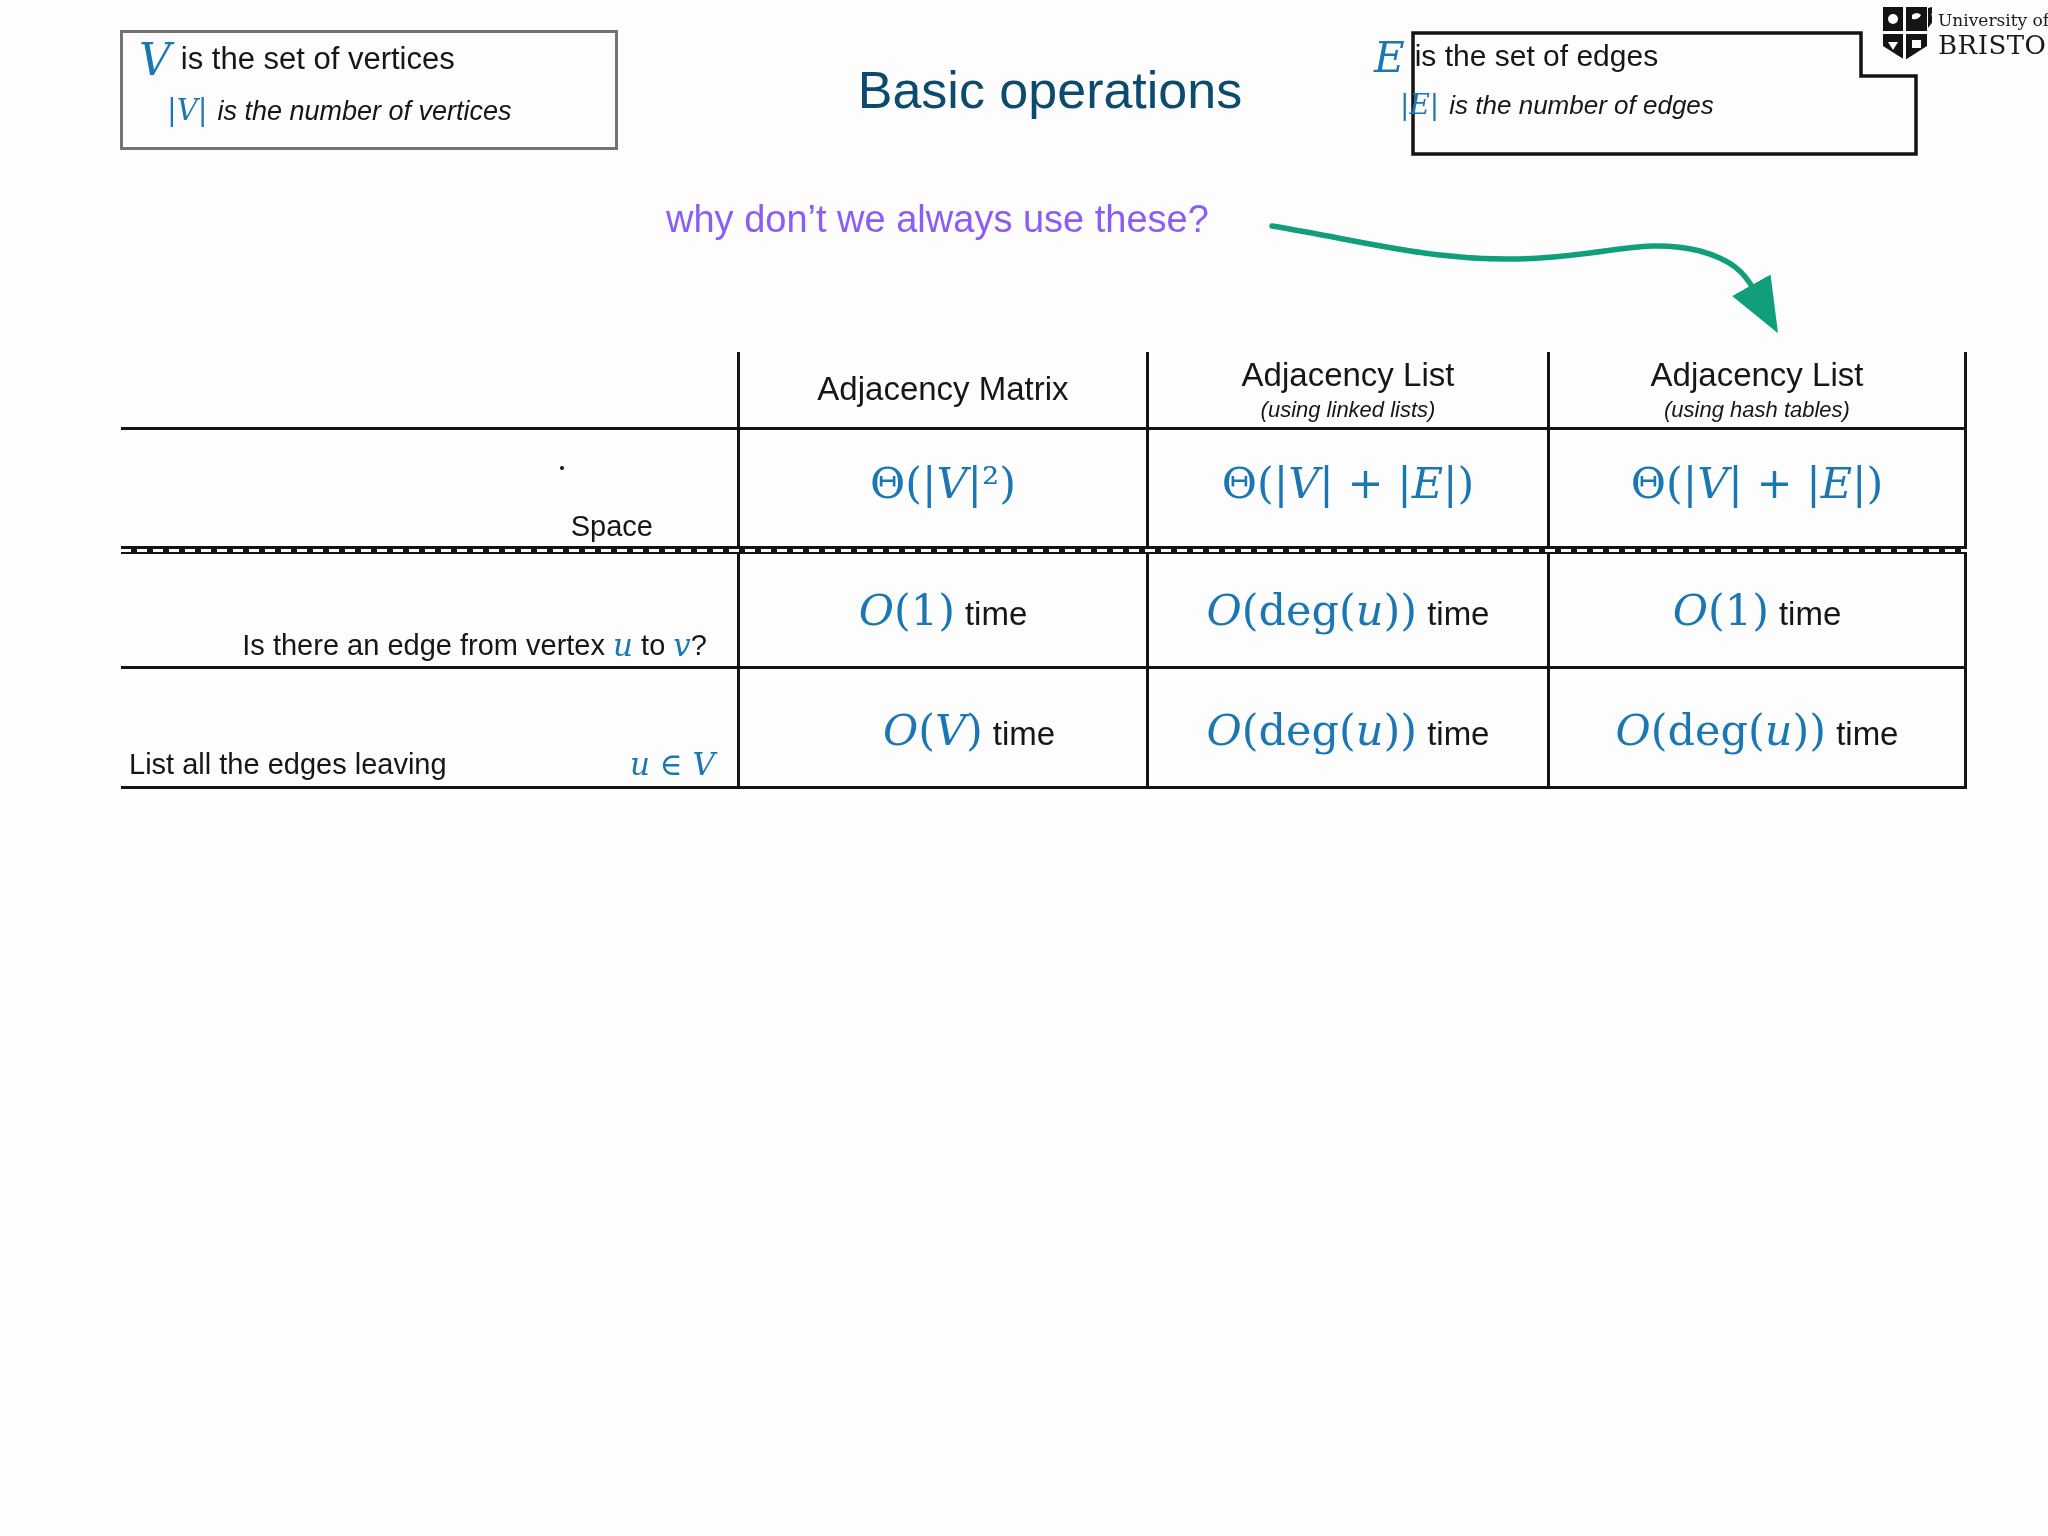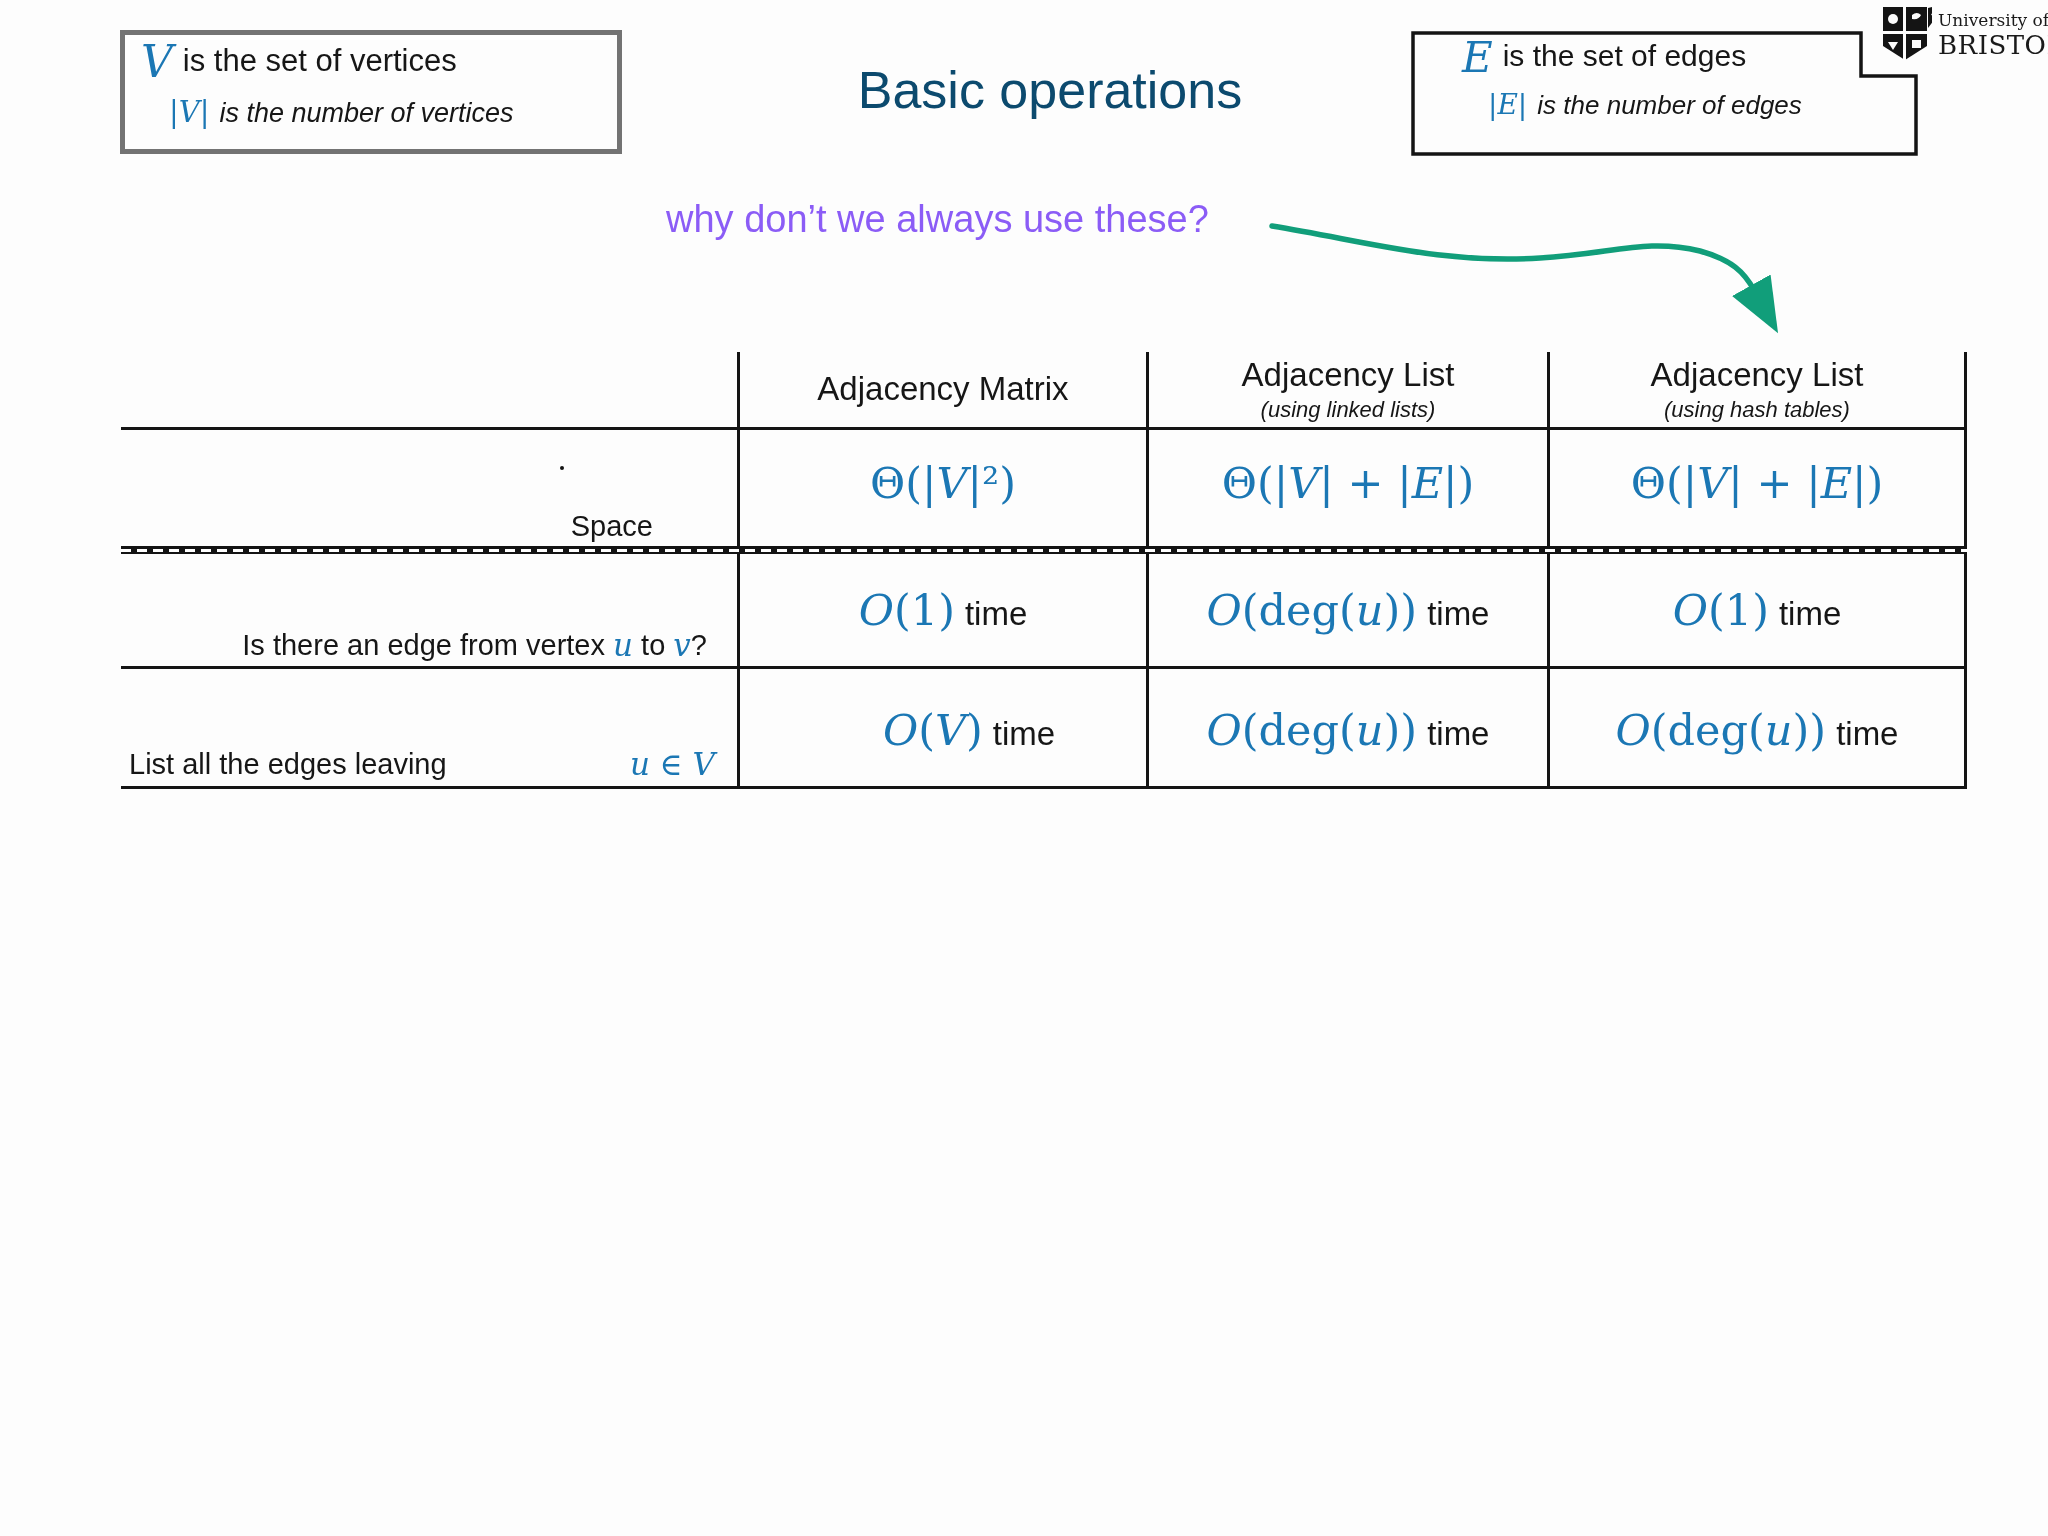--- a/index.html
+++ b/index.html
@@ -3,21 +3,21 @@
 <meta charset="utf-8">
 <style>
   html,body{margin:0;padding:0;}
   body{
     width:2048px;height:1536px;position:relative;overflow:hidden;
     background:#fdfdfd;color:#161616;
     font-family:"Liberation Sans",sans-serif;
   }
   .abs{position:absolute;}
   
-  .vbox{left:120px;top:30px;width:492px;height:114px;border:5px solid #737373;}
+  .vbox{left:120px;top:30px;width:492px;height:114px;border:3px solid #737373;}
   .legend-line1{position:absolute;left:16px;top:8px;font-size:31px;white-space:nowrap;}
   .legend-line2{position:absolute;left:44px;top:60px;font-size:27px;font-style:italic;white-space:nowrap;}
   .msym{font-family:"DejaVu Serif",serif;font-style:italic;color:#1b77b4;}
   .legend-line1 .msym{font-size:44px;line-height:31px;vertical-align:-6px;}
   .legend-line2 .msym{font-size:29px;}
   .gap{margin-left:10px;}
   
   .title{left:700px;top:60px;width:700px;text-align:center;font-size:52px;font-weight:500;color:#0c4a6e;}
   
   .question{left:666px;top:198px;font-size:38px;color:#8b5cf6;white-space:nowrap;}
@@ -56,21 +56,21 @@
   <div class="legend-line2">
     <span class="msym">|V|</span><span class="gap">is the number of vertices</span>
   </div>
 </div>
 
 <div class="abs title">Basic operations</div>
 
 <svg class="abs" style="left:1410px;top:30px;" width="512" height="128">
   <path d="M 3,3 H 451 V 46 H 506 V 124 H 3 Z" fill="none" stroke="#141414" stroke-width="3.5"></path>
 </svg>
-<div class="abs" style="left:1436px;top:30px;width:505px;height:124px;">
+<div class="abs" style="left:1348px;top:30px;width:505px;height:124px;">
   <div class="legend-line1" style="left:26px;top:8px;">
     <span class="msym" style="font-size:42px;">E</span><span class="gap" style="font-size:30px;">is the set of edges</span>
   </div>
   <div class="legend-line2" style="left:52px;top:58px;font-size:26px;">
     <span class="msym" style="font-size:28px;">|E|</span><span class="gap">is the number of edges</span>
   </div>
 </div>
 
 <div class="abs" style="left:1882px;top:6px;">
   <svg width="50" height="56">

